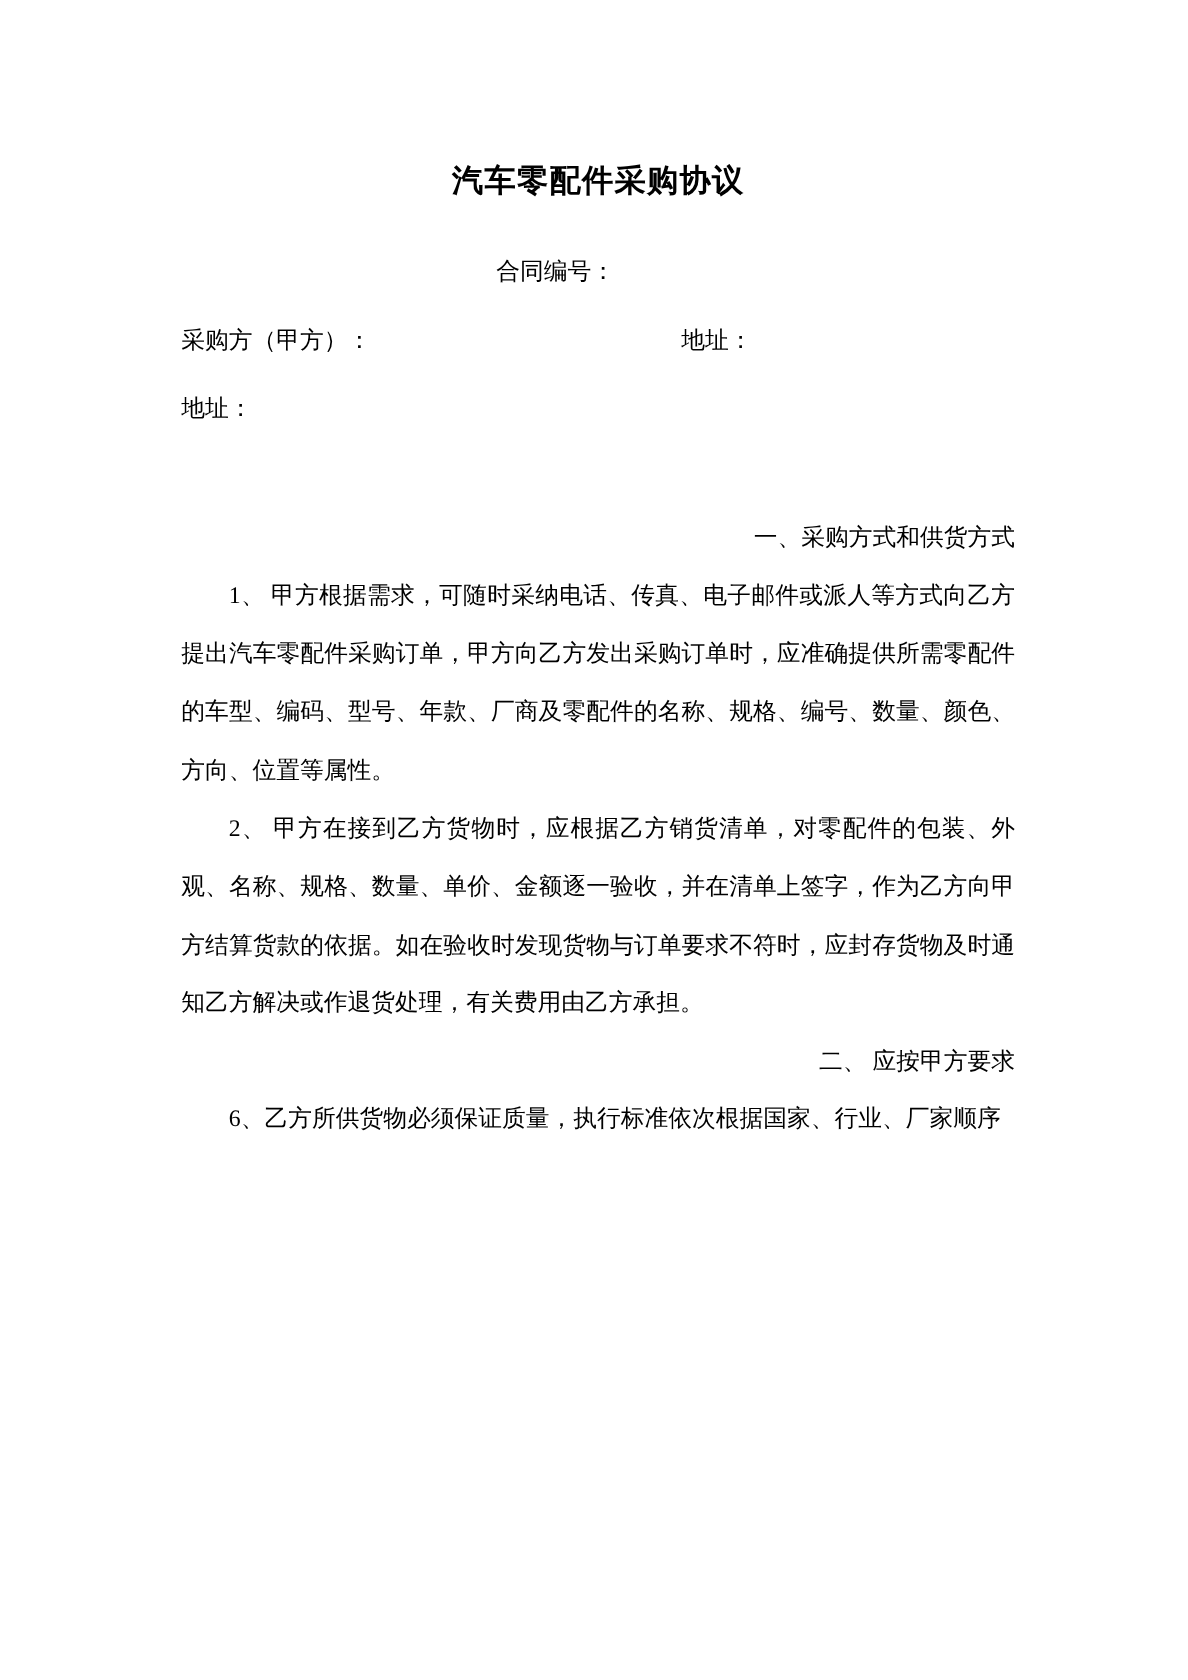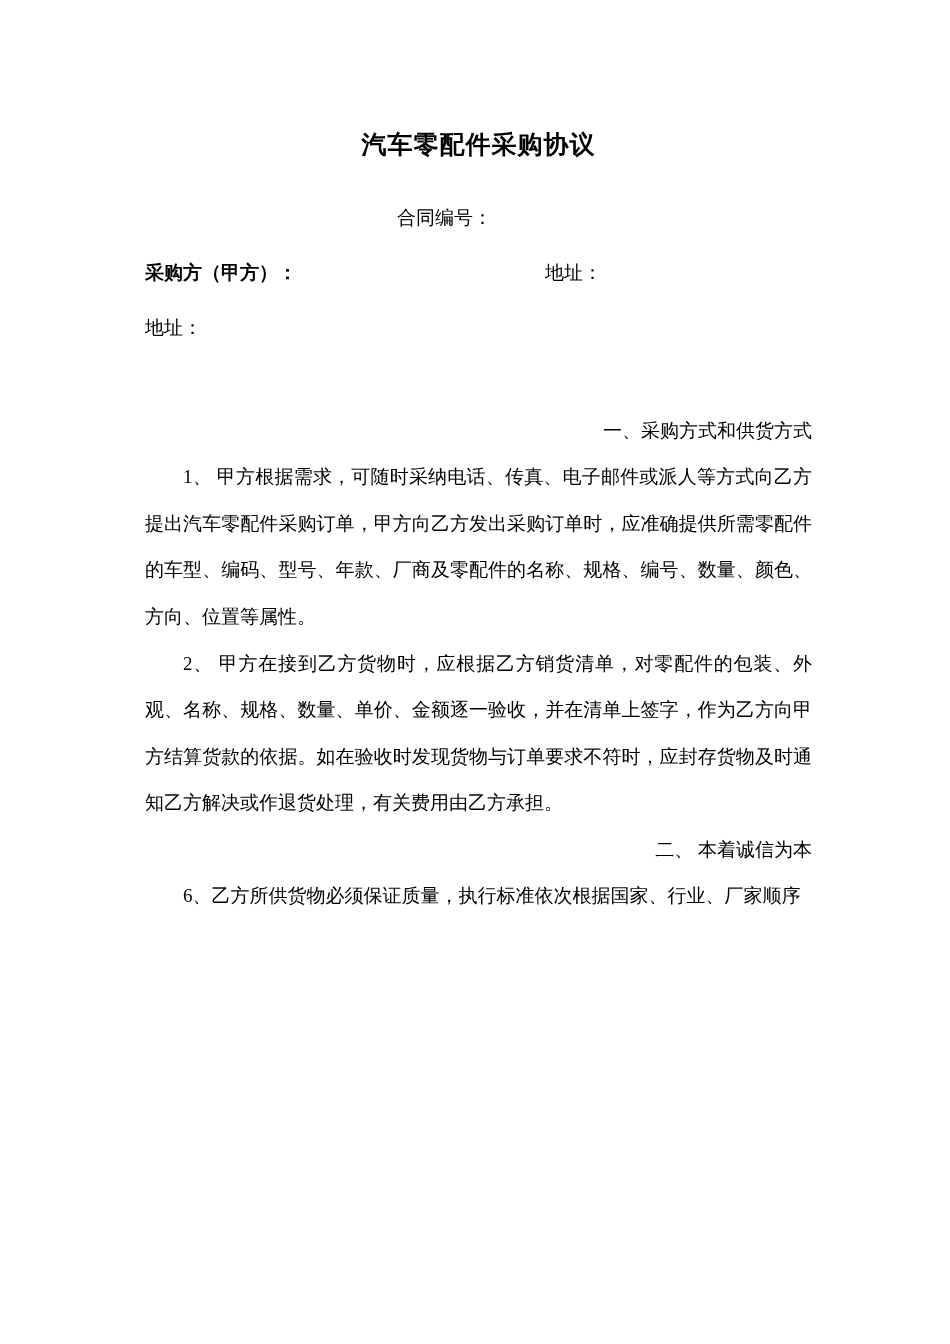--- a/index.html
+++ b/index.html
@@ -26,21 +26,21 @@
     text-align:center;
     padding-right:68px;
     margin:0 0 28px 0;
     line-height:1.4;
   }
   .party-row{
     display:flex;
     margin:0 0 29px 0;
     line-height:1.4;
   }
-  .party-label{width:400px;font-weight:bold;}
+  .party-label{width:400px;}
   .party-address{flex:1;}
   .body-block{margin-top:66px;}
   p.body-para{
     margin:0;
     line-height:2.45;
     text-indent:2em;
     text-align:justify;
   }
   p.section-heading{
     margin:0;
@@ -71,19 +71,19 @@
   <div class="body-block">
 
 
     <p class="section-heading">一、采购方式和供货方式</p>
 
     <p class="body-para">1、 甲方根据需求，可随时采纳电话、传真、电子邮件或派人等方式向乙方提出汽车零配件采购订单，甲方向乙方发出采购订单时，应准确提供所需零配件的车型、编码、型号、年款、厂商及零配件的名称、规格、编号、数量、颜色、方向、位置等属性。</p>
 
 
     <p class="body-para">2、 甲方在接到乙方货物时，应根据乙方销货清单，对零配件的包装、外观、名称、规格、数量、单价、金额逐一验收，并在清单上签字，作为乙方向甲方结算货款的依据。如在验收时发现货物与订单要求不符时，应封存货物及时通知乙方解决或作退货处理，有关费用由乙方承担。</p>
 
-    <p class="section-heading">二、 本着诚信为本</p>
+    <p class="section-heading">二、 应按甲方要求</p>
 
     <p class="body-para">6、乙方所供货物必须保证质量，执行标准依次根据国家、行业、厂家顺序</p>
 
   </div>
 
 </div>
 
 </body></html>

